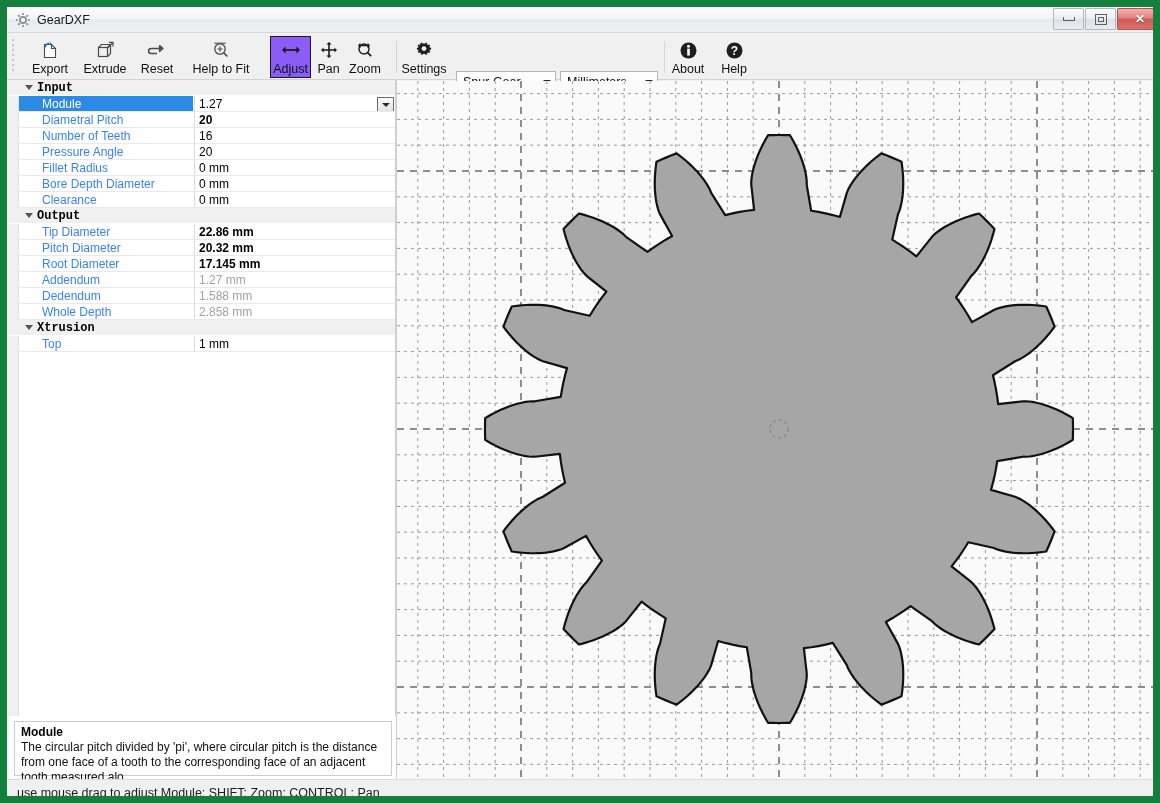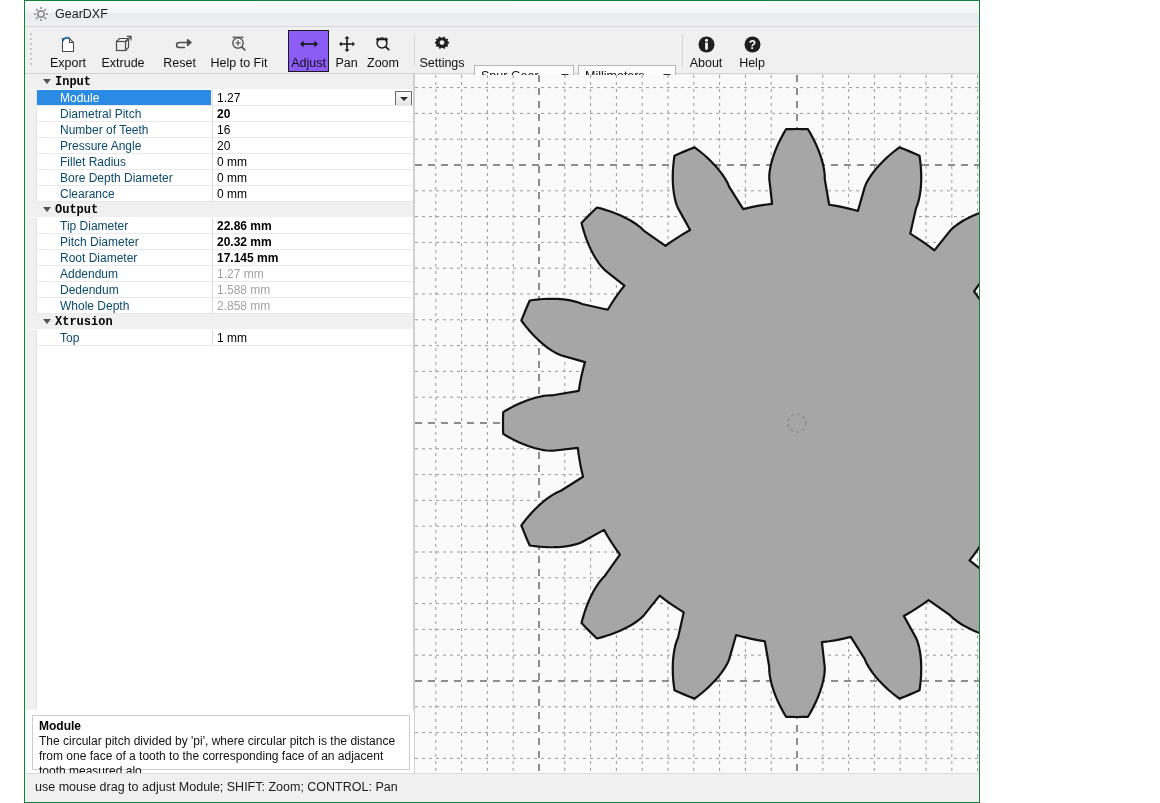--- a/index.html
+++ b/index.html
@@ -8,27 +8,26 @@
     background: #ffffff;
   }
   body {
     font-family: "Liberation Sans", sans-serif;
     font-size: 12px;
     color: #000000;
     -webkit-font-smoothing: antialiased;
   }
   #app {
     position: relative;
-    width: 956px;
+    width: 1160px;
     height: 803px;
     overflow: hidden;
     background: #f0f0f0;
     box-sizing: border-box;
-    border: 1px solid #15803d;
-    margin-left: 24px;
+    border: 7px solid #15803d;
   }
 
   
   .titlebar {
     position: absolute;
     left: 0; top: 0;
     width: 1160px;
     height: 26px;
     background: linear-gradient(to bottom, #fdfdfd 0%, #f3f4f6 45%, #e9eaee 52%, #eff0f3 100%);
     border-bottom: 1px solid #d6d7da;
@@ -248,21 +247,21 @@
   .pname {
     position: absolute;
     left: 11px;
     top: 0;
     width: 174px;
     height: 16px;
     line-height: 16px;
     padding-left: 23px;
     box-sizing: border-box;
     font-size: 12px;
-    color: #0c4a6e;
+    color: #3b82f6;
     white-space: nowrap;
     overflow: hidden;
   }
   .pval {
     position: absolute;
     left: 186px;
     top: 0;
     right: 0;
     height: 16px;
     line-height: 16px;
@@ -432,21 +431,21 @@
         <svg width="20" height="19" viewBox="0 0 20 19">
           <rect x="3.5" y="6.5" width="9" height="9" fill="none" stroke="#4a4a4a" stroke-width="1.2"></rect>
           <path d="M3.5 6.5l3-3h9v9l-3 3" fill="none" stroke="#4a4a4a" stroke-width="1.2"></path>
           <path d="M12.5 6.5l3-3" fill="none" stroke="#4a4a4a" stroke-width="1.2"></path>
           <path d="M12.6 6.9l5-5M13.9 1.4h4.1v4.1" fill="none" stroke="#4a4a4a" stroke-width="1.2"></path>
         </svg>
       </span>
       <span class="lbl">Extrude</span>
     </div>
 
-    <div class="tbtn" style="left:128px;width:44px;align-items:flex-end;">
+    <div class="tbtn" style="left:128px;width:44px;">
       <span class="ico">
         <svg width="22" height="19" viewBox="0 0 22 19">
           <path d="M5 12.5c-3 0-3.6-5 .6-5h10.4" fill="none" stroke="#4a4a4a" stroke-width="1.5"></path>
           <path d="M13.6 4.6l3.4 2.9-3.4 2.9z" fill="none" stroke="#4a4a4a" stroke-width="1.4" stroke-linejoin="round"></path>
           <path d="M5 12.5h6" fill="none" stroke="#4a4a4a" stroke-width="1.5"></path>
         </svg>
       </span>
       <span class="lbl">Reset</span>
     </div>
 

